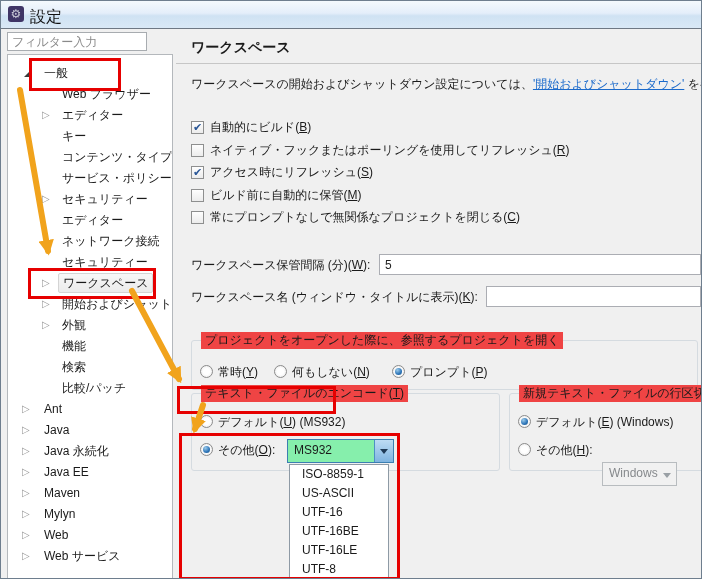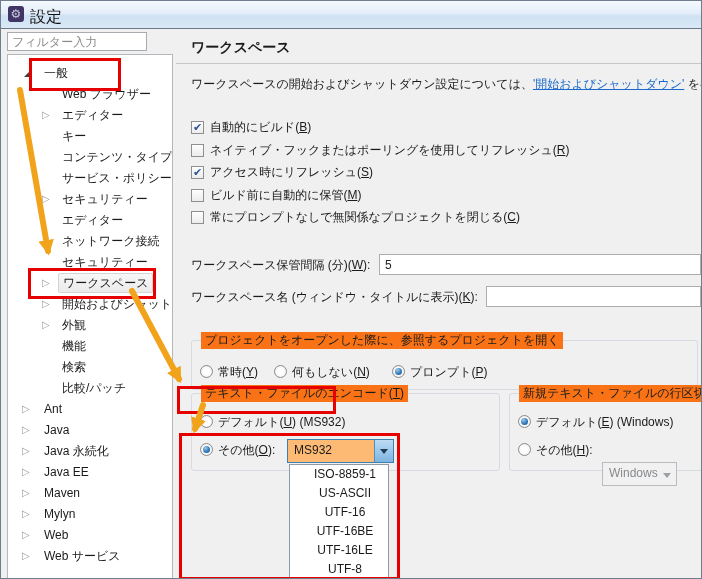--- a/index.html
+++ b/index.html
@@ -68,52 +68,52 @@
   .cbx::before{content:"✔";}
   .cbx-label{margin-left:19px;line-height:19px;}
   
   .field-label{position:absolute;white-space:nowrap;}
   .txt-input{
     position:absolute;height:21px;border:1px solid #abadb3;background:#fff;
     box-sizing:border-box;font-family:inherit;font-size:12px;padding:0 5px;color:#222;
   }
   
   .group{position:absolute;border:1px solid #d5dbe0;border-radius:3px;}
-  .group-title{position:absolute;top:-9px;left:9px;background:#f97316;padding:0 4px;white-space:nowrap;text-align:right;}
+  .group-title{position:absolute;top:-9px;left:9px;background:#ef4444;padding:0 4px;white-space:nowrap;text-align:right;}
   .radio-item{position:absolute;white-space:nowrap;}
   .rdo{
     display:inline-block;vertical-align:-2px;width:13px;height:13px;box-sizing:border-box;
     border:1px solid #8b8b8b;border-radius:50%;
     background:radial-gradient(#ffffff 40%,#e4e4e4);position:relative;
   }
   .radio-item.on .rdo::after{
     content:"";position:absolute;left:2px;top:2px;width:7px;height:7px;border-radius:50%;
     background:radial-gradient(circle at 35% 30%,#9ccbea 0%,#2c74b8 60%,#1d517f 100%);
   }
   .rlabel{margin-left:5px;}
   
   .combo{
     position:absolute;left:286px;top:438px;width:107px;height:24px;box-sizing:border-box;
-    border:1px solid #3c7fb1;background:#fdba74;
+    border:1px solid #3c7fb1;background:#86efac;
   }
   .combo .cval{position:absolute;left:6px;top:3px;}
   .combo .cbtn{
     position:absolute;right:0;top:0;width:18px;height:22px;
     background:linear-gradient(#bddcf4,#7fb4e0);border-left:1px solid #4d90c4;
   }
   .combo .cbtn i{
     display:block;width:0;height:0;margin:9px auto 0;
     border-left:4px solid transparent;border-right:4px solid transparent;
     border-top:5px solid #1f3b57;
   }
   .dropdown{
     position:absolute;left:288px;top:463px;width:100px;height:115px;
     background:#fff;border:1px solid #8e9aa5;box-sizing:border-box;overflow:hidden;z-index:5;
   }
-  .dd-item{height:19px;line-height:19px;padding-left:12px;white-space:nowrap;text-align:center;}
+  .dd-item{height:19px;line-height:19px;padding-left:12px;white-space:nowrap;}
   
   .combo-dis{
     position:absolute;left:601px;top:440px;width:75px;height:24px;box-sizing:border-box;
     border:1px solid #b8bcbf;background:#f1f1f1;color:#86898c;margin-top:21px;
   }
   .combo-dis .cval{position:absolute;left:6px;top:3px;}
   .combo-dis i{
     position:absolute;right:5px;top:10px;width:0;height:0;
     border-left:4px solid transparent;border-right:4px solid transparent;
     border-top:5px solid #9aa0a5;

